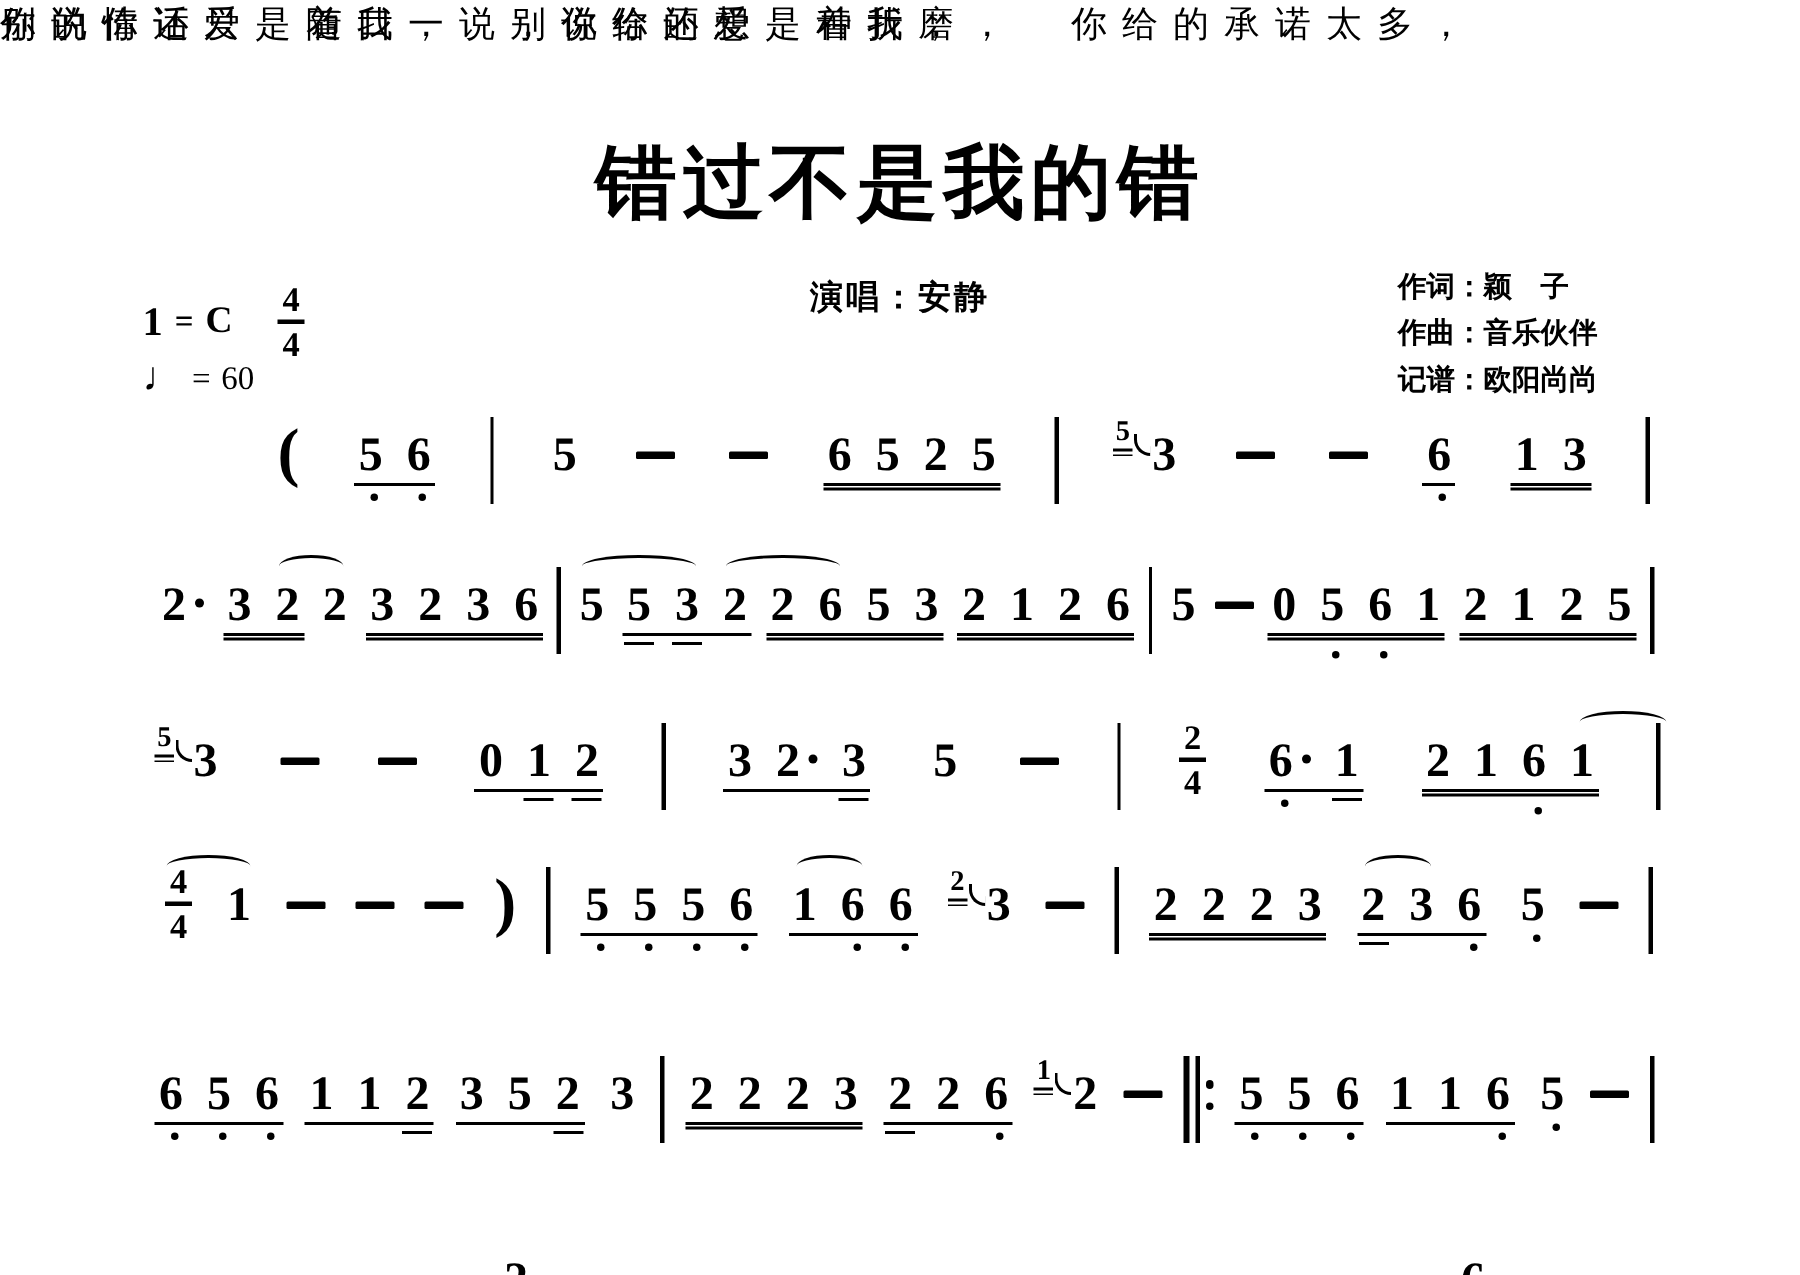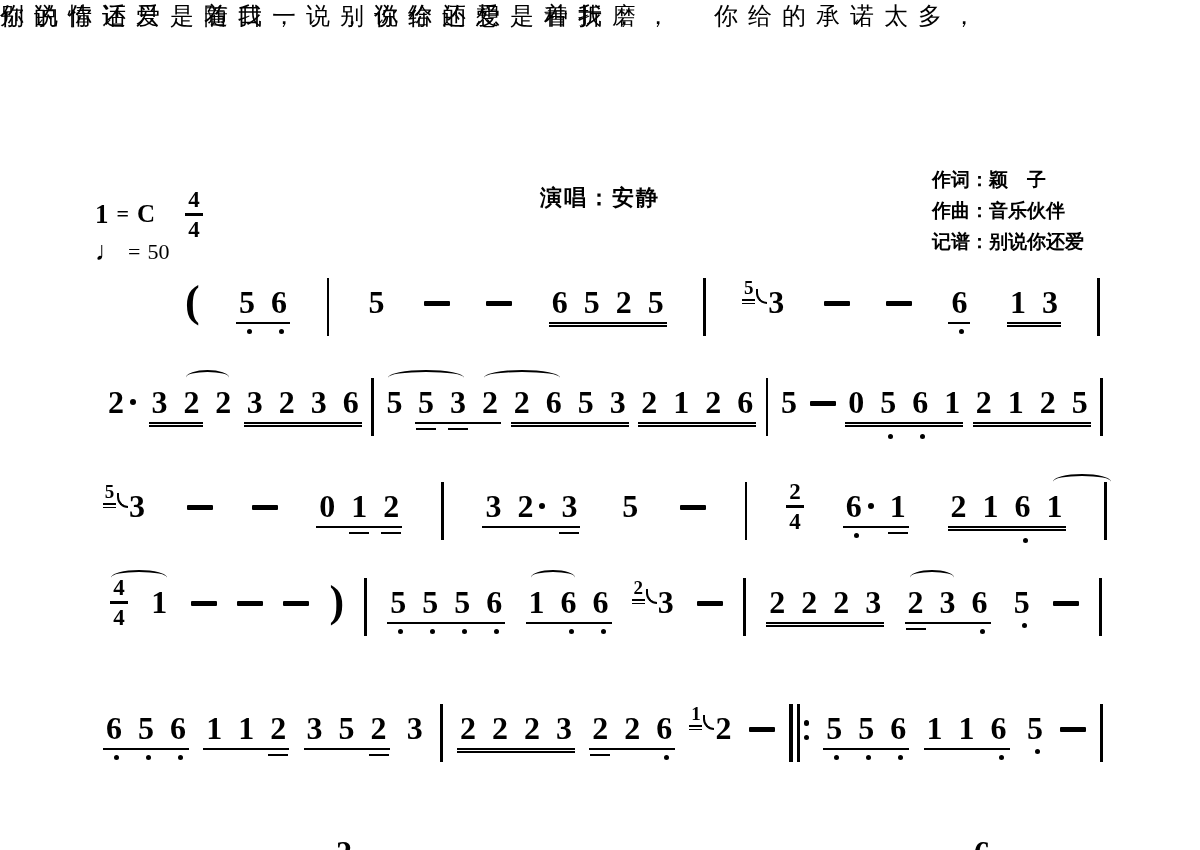--- a/index.html
+++ b/index.html
@@ -4,21 +4,21 @@
 <style>
   html,body{margin:0;padding:0;background:#fff;}
   .page{position:relative;width:1200px;height:850px;background:#fff;overflow:hidden;
         font-family:"Liberation Sans","DejaVu Sans",sans-serif;color:#000;}
 
   .title{position:absolute;top:86px;left:0;right:0;margin:0;text-align:center;
          font-family:"Liberation Serif","DejaVu Serif",serif;font-weight:bold;
          font-size:54px;letter-spacing:4px;}
   .singer{position:absolute;top:183px;left:0;right:0;text-align:center;
           font-size:22px;font-weight:bold;letter-spacing:2px;}
-  .credits{position:absolute;left:932px;top:164px;font-size:19px;font-weight:bold;line-height:31px;}
+  .credits{position:absolute;left:932px;top:176px;font-size:19px;font-weight:bold;line-height:31px;}
 
   .keyblock{position:absolute;left:95px;top:188px;display:flex;align-items:center;
             font-family:"Liberation Serif","DejaVu Serif",serif;font-weight:bold;}
   .k1{font-size:27px;}
   .keq{font-size:22px;margin:0 8px;}
   .kc{font-size:25px;}
   .frac{display:inline-flex;flex-direction:column;align-items:center;margin-left:30px;line-height:1;}
   .frac .fnum{font-size:23px;}
   .frac i{display:block;width:18px;height:2.5px;background:#000;margin:2px 0;}
   .tempoblock{position:absolute;left:95px;top:236px;display:flex;align-items:center;
@@ -76,43 +76,44 @@
 
   .slur{position:absolute;top:-16px;height:13px;border-top:2.5px solid #000;
         border-radius:50% 50% 0 0;}
 
   .lyrics{position:absolute;font-size:24px;letter-spacing:10px;white-space:nowrap;}
 </style>
 </head>
 <body>
 
 <div class="page">
+  <h1 class="title">错过不是我的错</h1>
   <div class="singer">演唱：安静</div>
 
   <div class="credits">
     <div>作词：颖　子</div>
     <div>作曲：音乐伙伴</div>
-    <div>记谱：别说你还爱</div>
+    <div>记谱：欧阳尚尚</div>
   </div>
 
   <div class="keyblock">
     <span class="k1">1</span>
     <span class="keq">=</span>
     <span class="kc">C</span>
     <span class="frac">
       <span class="fnum">4</span>
       <i></i>
       <span class="fnum">4</span>
     </span>
   </div>
 
   <div class="tempoblock">
     <span class="tnote">♩</span>
     <span class="teq">=</span>
-    <span>50</span>
+    <span>60</span>
   </div>
 
   <div id="score">
       <div class="mline line-0">
         <span class="paren">(</span>
         <div class="unit u1">
           <div class="note">
             <span class="num">5</span>
             <div class="ldot"></div>
           </div>

